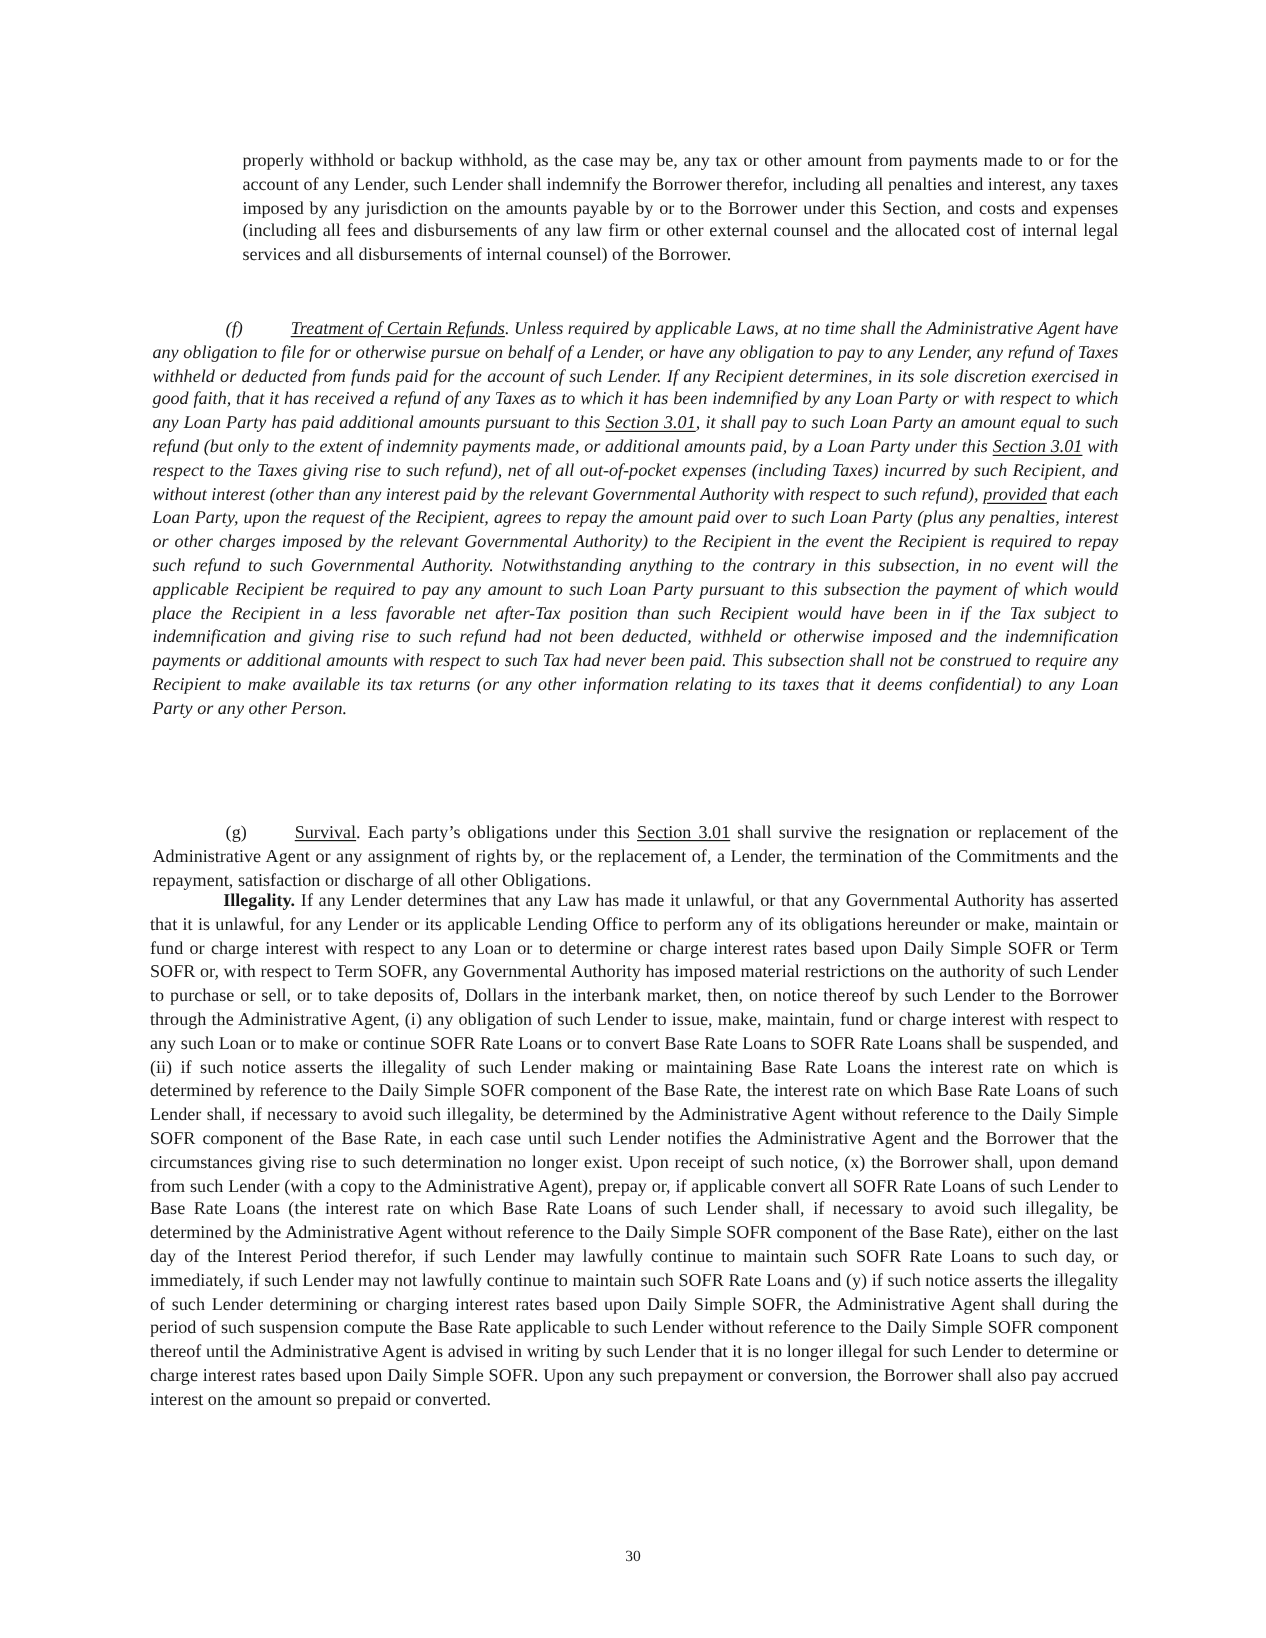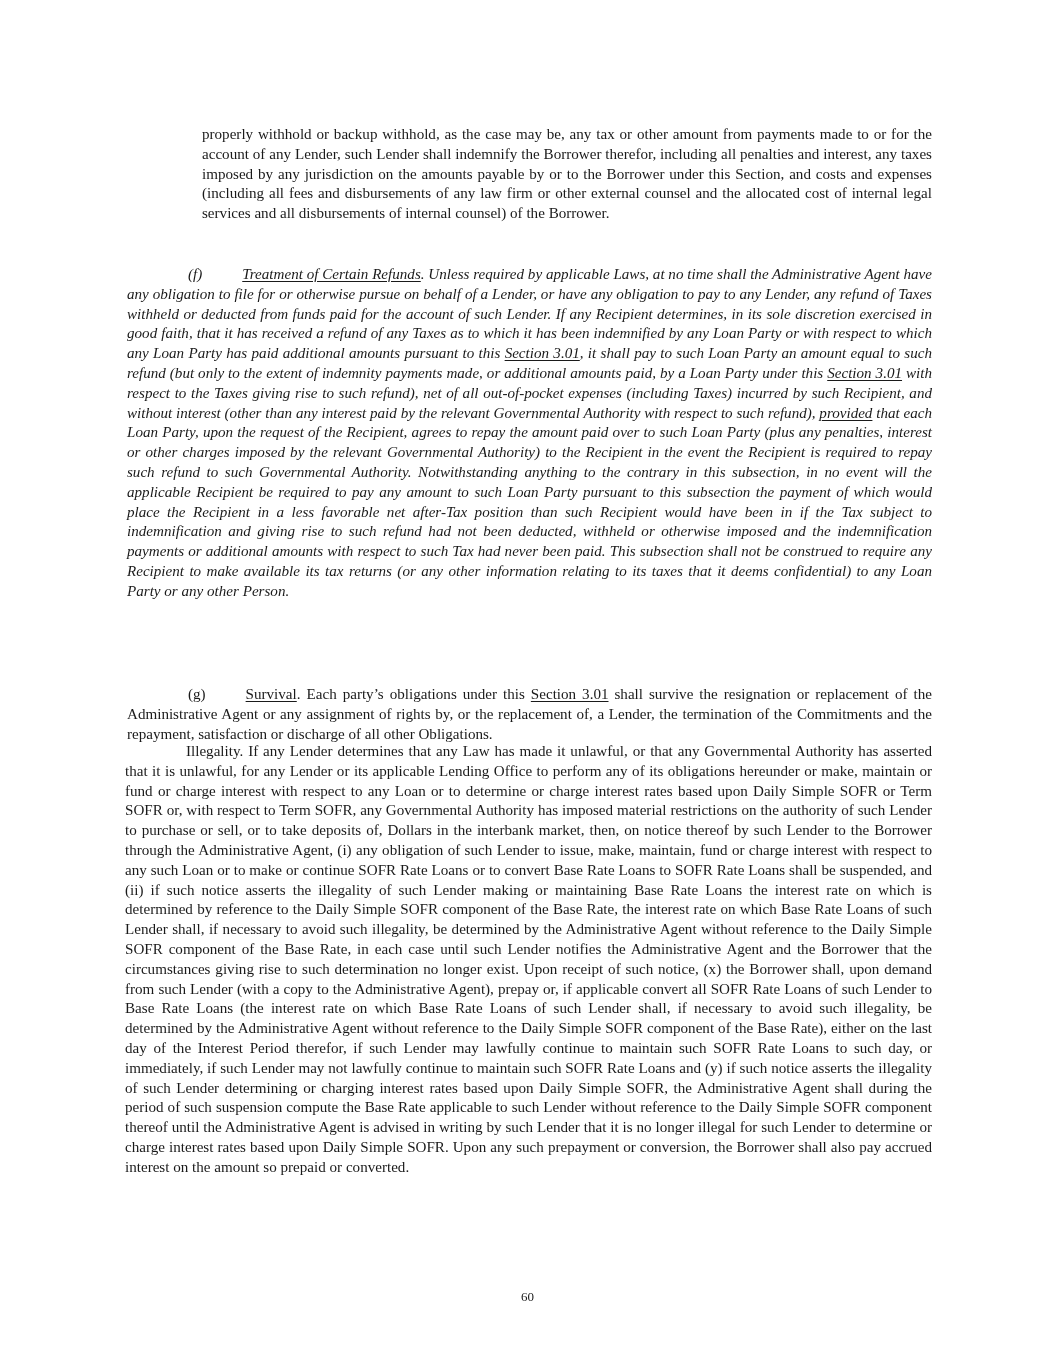--- a/index.html
+++ b/index.html
@@ -57,21 +57,21 @@
   }
   .label-gap {
     display: inline-block;
     width: 40px;
   }
   .u {
     text-decoration: underline;
     text-underline-offset: 2px;
   }
   .b {
-    font-weight: normal;
+    font-weight: bold;
   }
   .page-number {
     position: absolute;
     left: 0;
     width: 1055px;
     top: 1287px;
     text-align: center;
     font-size: 13px;
   }
 </style>
@@ -81,15 +81,15 @@
 <div class="page">
 
   <p class="para cont">properly withhold or backup withhold, as the case may be, any tax or other amount from payments made to or for the account of any Lender, such Lender shall indemnify the Borrower therefor, including all penalties and interest, any taxes imposed by any jurisdiction on the amounts payable by or to the Borrower under this Section, and costs and expenses (including all fees and disbursements of any law firm or other external counsel and the allocated cost of internal legal services and all disbursements of internal counsel) of the Borrower.</p>
 
   <p class="para sub-f"><span>(f)</span><span class="label-gap"></span><span class="u">Treatment of Certain Refunds</span><span>.</span><span>  Unless required by applicable Laws, at no time shall the Administrative Agent have any obligation to file for or otherwise pursue on behalf of a Lender, or have any obligation to pay to any Lender, any refund of Taxes withheld or deducted from funds paid for the account of such Lender. If any Recipient determines, in its sole discretion exercised in good faith, that it has received a refund of any Taxes as to which it has been indemnified by any Loan Party or with respect to which any Loan Party has paid additional amounts pursuant to this </span><span class="u">Section 3.01</span><span>, it shall pay to such Loan Party an amount equal to such refund (but only to the extent of indemnity payments made, or additional amounts paid, by a Loan Party under this </span><span class="u">Section 3.01</span><span> with respect to the Taxes giving rise to such refund), net of all out-of-pocket expenses (including Taxes) incurred by such Recipient, and without interest (other than any interest paid by the relevant Governmental Authority with respect to such refund), </span><span class="u">provided</span><span> that each Loan Party, upon the request of the Recipient, agrees to repay the amount paid over to such Loan Party (plus any penalties, interest or other charges imposed by the relevant Governmental Authority) to the Recipient in the event the Recipient is required to repay such refund to such Governmental Authority. Notwithstanding anything to the contrary in this subsection, in no event will the applicable Recipient be required to pay any amount to such Loan Party pursuant to this subsection the payment of which would place the Recipient in a less favorable net after-Tax position than such Recipient would have been in if the Tax subject to indemnification and giving rise to such refund had not been deducted, withheld or otherwise imposed and the indemnification payments or additional amounts with respect to such Tax had never been paid.  This subsection shall not be construed to require any Recipient to make available its tax returns (or any other information relating to its taxes that it deems confidential) to any Loan Party or any other Person.</span></p>
 
   <p class="para sub-g"><span>(g)</span><span class="label-gap"></span><span class="u">Survival</span><span>.</span><span>  Each party’s obligations under this </span><span class="u">Section 3.01</span><span> shall survive the resignation or replacement of the Administrative Agent or any assignment of rights by, or the replacement of, a Lender, the termination of the Commitments and the repayment, satisfaction or discharge of all other Obligations.</span></p>
 
   <p class="para illegality"><span class="b">Illegality.</span><span>  If any Lender determines that any Law has made it unlawful, or that any Governmental Authority has asserted that it is unlawful, for any Lender or its applicable Lending Office to perform any of its obligations hereunder or make, maintain or fund or charge interest with respect to any Loan or to determine or charge interest rates based upon Daily Simple SOFR or Term SOFR or, with respect to Term SOFR, any Governmental Authority has imposed material restrictions on the authority of such Lender to purchase or sell, or to take deposits of, Dollars in the interbank market, then, on notice thereof by such Lender to the Borrower through the Administrative Agent, (i) any obligation of such Lender to issue, make, maintain, fund or charge interest with respect to any such Loan or to make or continue SOFR Rate Loans or to convert Base Rate Loans to SOFR Rate Loans shall be suspended, and (ii) if such notice asserts the illegality of such Lender making or maintaining Base Rate Loans the interest rate on which is determined by reference to the Daily Simple SOFR component of the Base Rate, the interest rate on which Base Rate Loans of such Lender shall, if necessary to avoid such illegality, be determined by the Administrative Agent without reference to the Daily Simple SOFR component of the Base Rate, in each case until such Lender notifies the Administrative Agent and the Borrower that the circumstances giving rise to such determination no longer exist.  Upon receipt of such notice, (x) the Borrower shall, upon demand from such Lender (with a copy to the Administrative Agent), prepay or, if applicable convert all SOFR Rate Loans of such Lender to Base Rate Loans (the interest rate on which Base Rate Loans of such Lender shall, if necessary to avoid such illegality, be determined by the Administrative Agent without reference to the Daily Simple SOFR component of the Base Rate), either on the last day of the Interest Period therefor, if such Lender may lawfully continue to maintain such SOFR Rate Loans to such day, or immediately, if such Lender may not lawfully continue to maintain such SOFR Rate Loans and (y) if such notice asserts the illegality of such Lender determining or charging interest rates based upon Daily Simple SOFR, the Administrative Agent shall during the period of such suspension compute the Base Rate applicable to such Lender without reference to the Daily Simple SOFR component thereof until the Administrative Agent is advised in writing by such Lender that it is no longer illegal for such Lender to determine or charge interest rates based upon Daily Simple SOFR.  Upon any such prepayment or conversion, the Borrower shall also pay accrued interest on the amount so prepaid or converted.</span></p>
 
-  <div class="page-number">60</div>
+  <div class="page-number">30</div>
 
 </div>
 
 </body></html>

